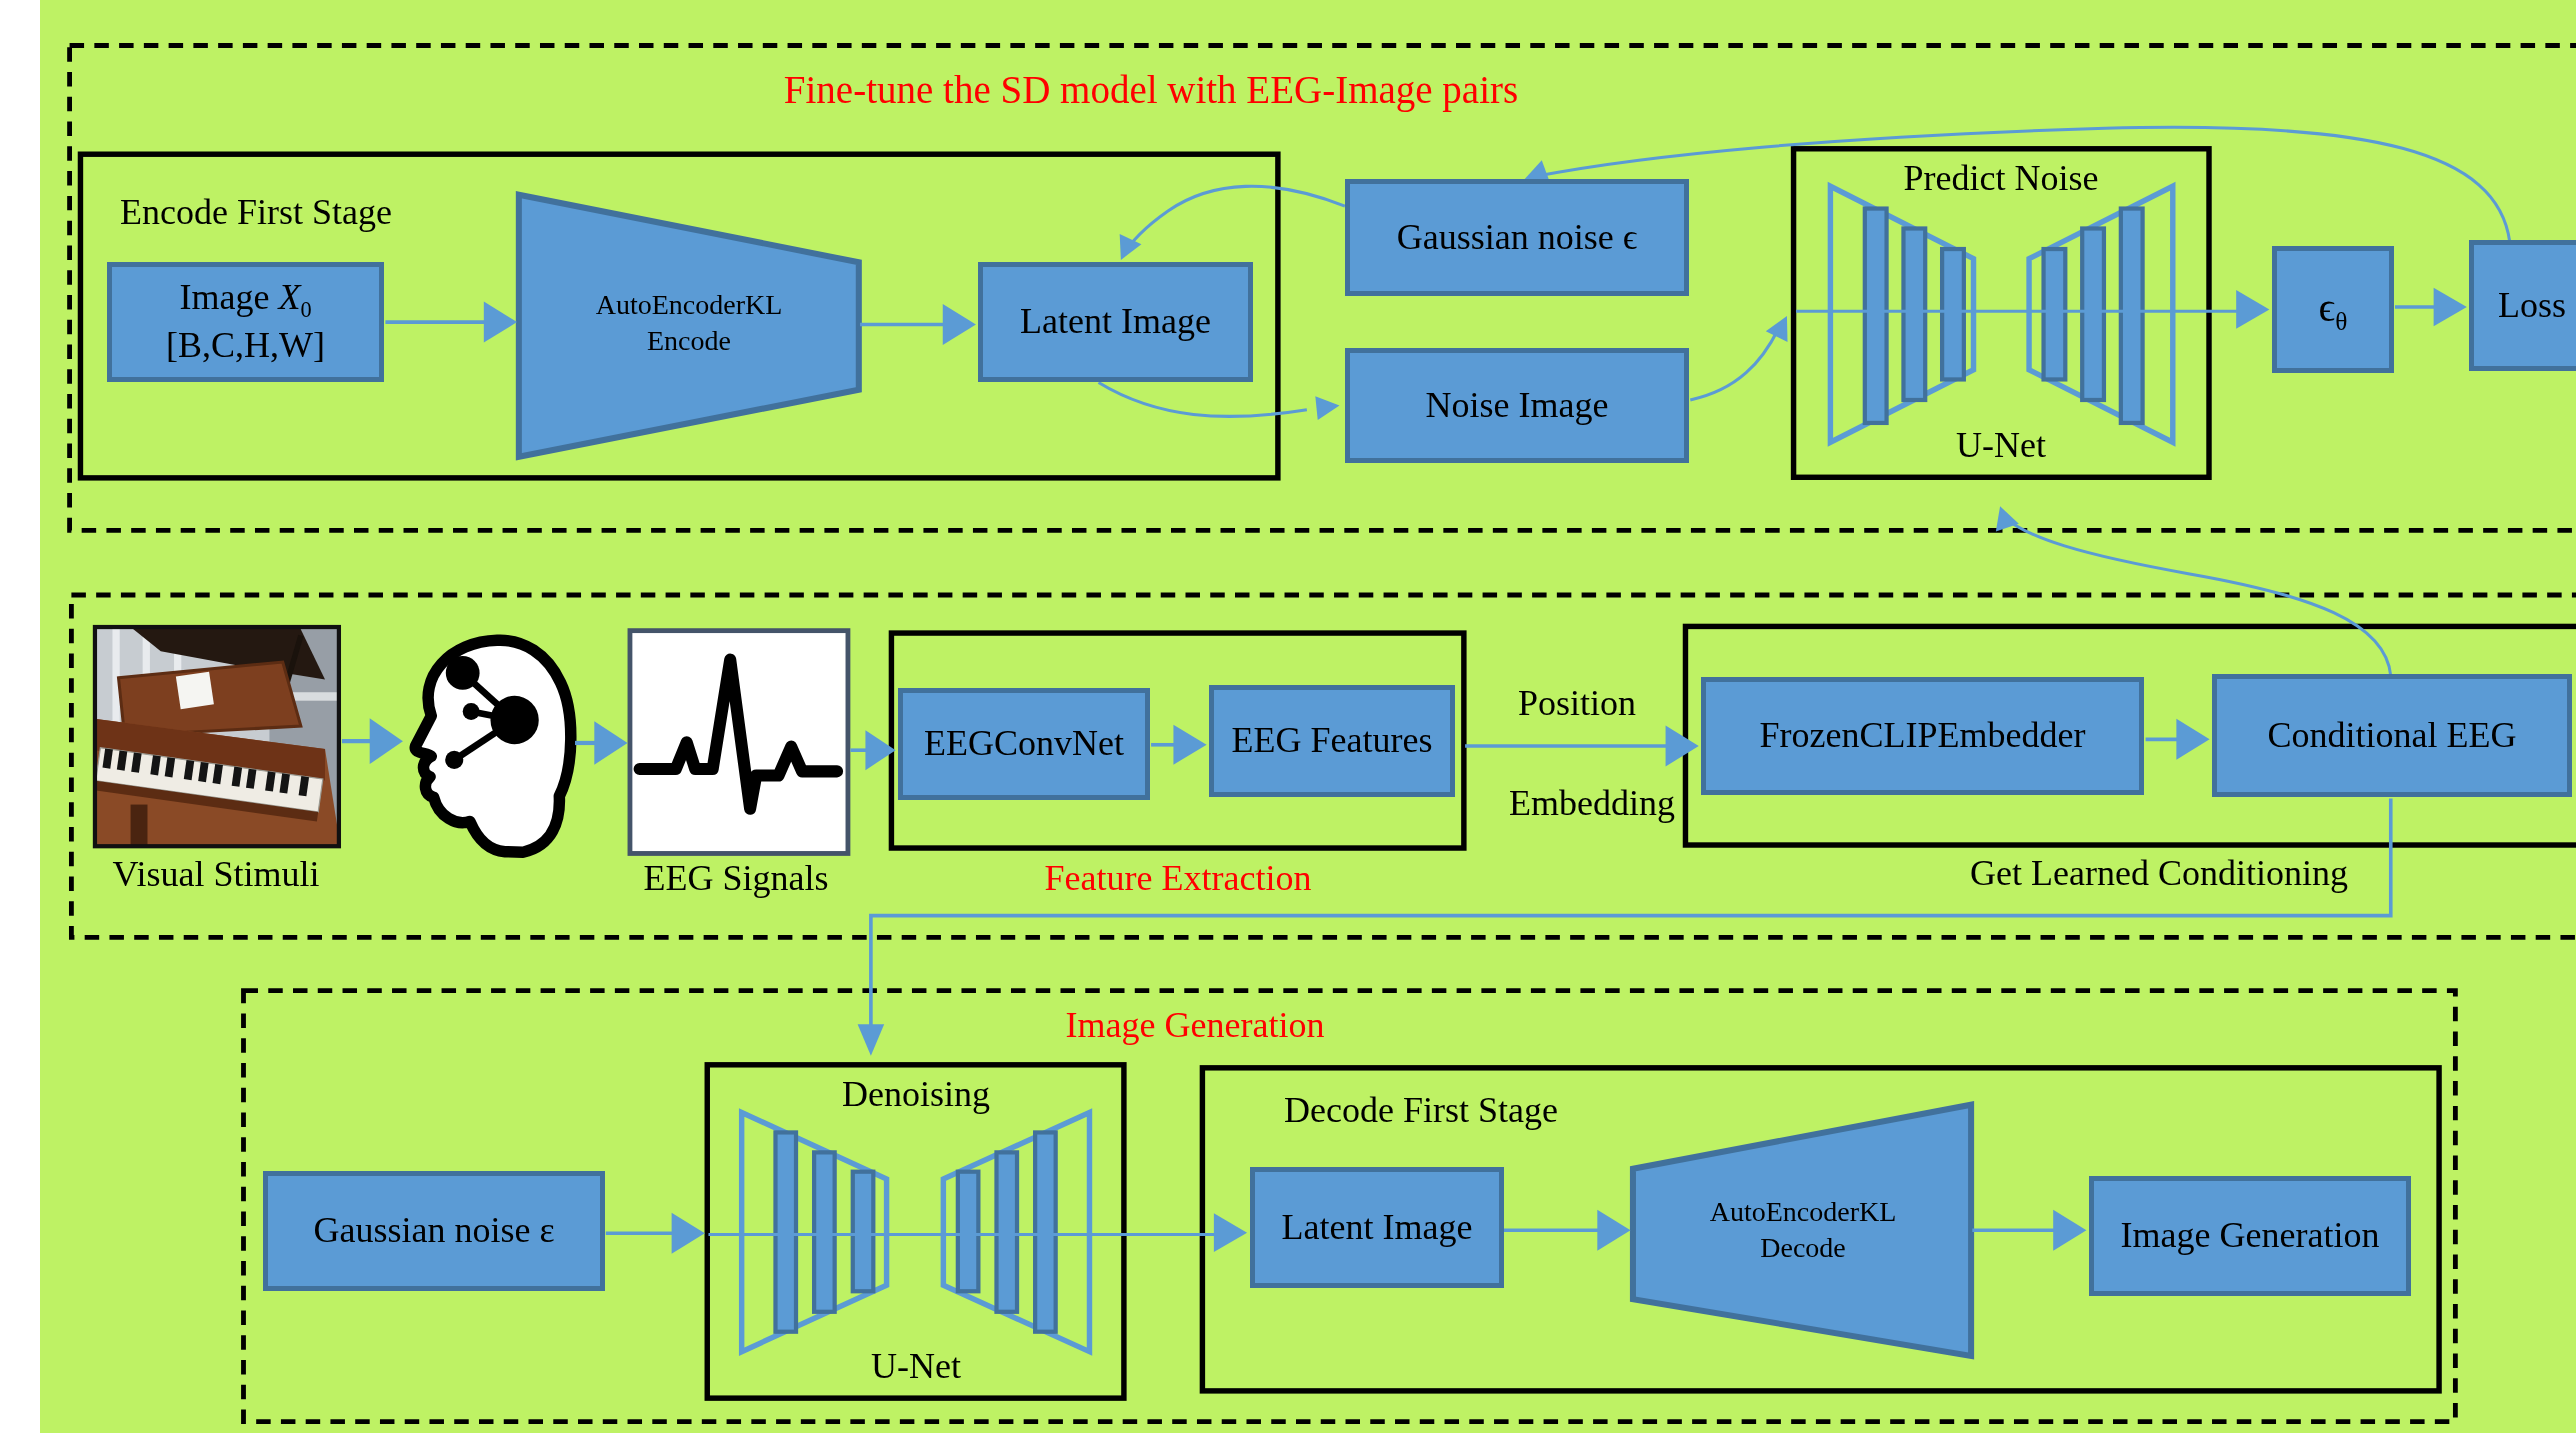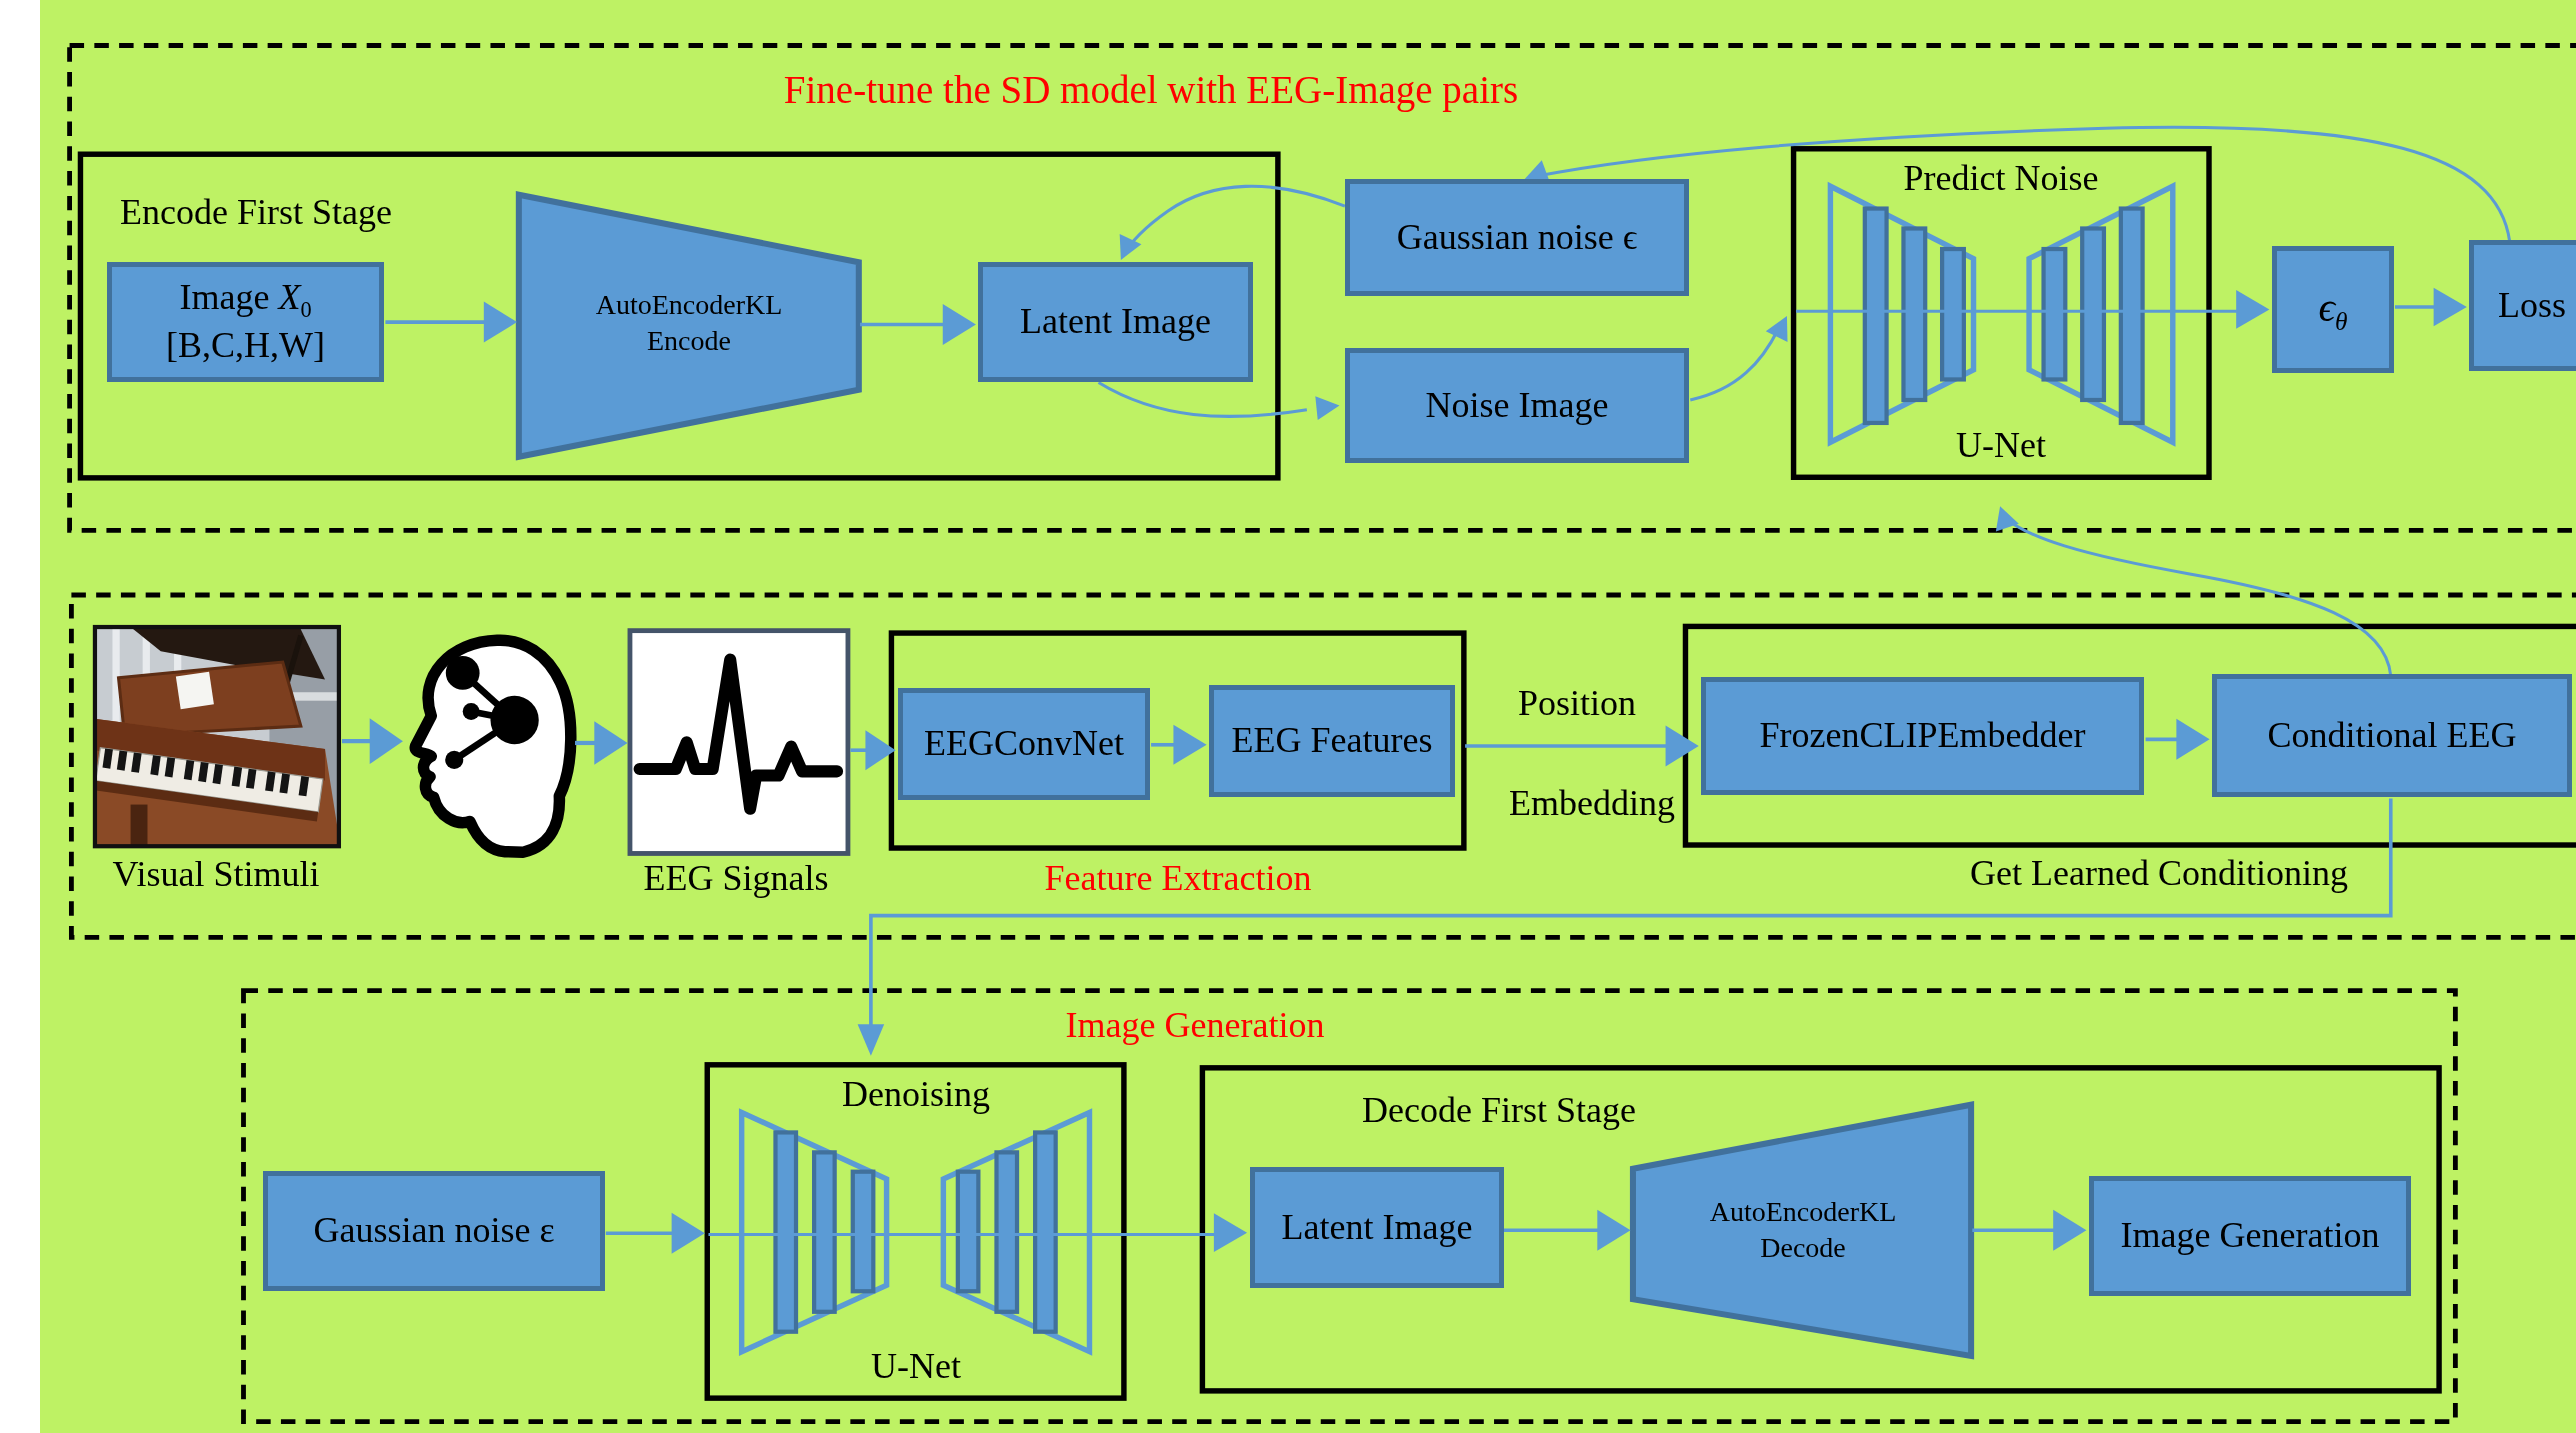--- a/index.html
+++ b/index.html
@@ -13,21 +13,21 @@
   .bbox{position:absolute;z-index:2;background:var(--box-fill);border:5.4px solid var(--box-border);
         box-sizing:border-box;display:flex;flex-direction:column;align-items:center;justify-content:center;
         text-align:center;font-size:36px;line-height:1.22;}
   .lbl{position:absolute;z-index:2;font-size:36px;line-height:1.1;white-space:nowrap;}
   .ctr{transform:translateX(-50%);}
   .red{color:var(--red);}
   .big{font-size:39px;}
   .it{font-style:italic;}
   .trap-text{position:absolute;z-index:2;display:flex;flex-direction:column;align-items:center;
              justify-content:center;text-align:center;font-size:28px;line-height:1.3;}
-  .eps{font-size:41px;font-style:italic;}
+  .eps{font-size:41px;}
   sub{font-size:0.62em;}
 </style>
 </head>
 <body>
 
 <div id="stage">
 
   <svg class="layer" width="2576" height="1434" viewBox="0 0 4266 2374">
 
     <rect x="49" y="75" width="4192" height="803" fill="none" stroke="#000" stroke-width="8" stroke-dasharray="24 17"></rect>
@@ -267,21 +267,21 @@
 
   <div class="lbl ctr red" style="left:1155px;top:1006px;">Image Generation</div>
 
   <div class="bbox" style="left:223px;top:1171px;width:342px;height:120px;">
     <div>Gaussian noise ε</div>
   </div>
 
   <div class="lbl ctr" style="left:876px;top:1075px;">Denoising</div>
   <div class="lbl ctr" style="left:876px;top:1347px;">U-Net</div>
 
-  <div class="lbl ctr" style="left:1459px;top:1091px;">Decode First Stage</div>
+  <div class="lbl ctr" style="left:1381px;top:1091px;">Decode First Stage</div>
 
   <div class="bbox" style="left:1210px;top:1167px;width:254px;height:121px;">
     <div>Latent Image</div>
   </div>
 
   <div class="trap-text" style="left:1600px;top:1164px;width:326px;height:132px;">
     <div>AutoEncoderKL</div>
     <div>Decode</div>
   </div>
 

